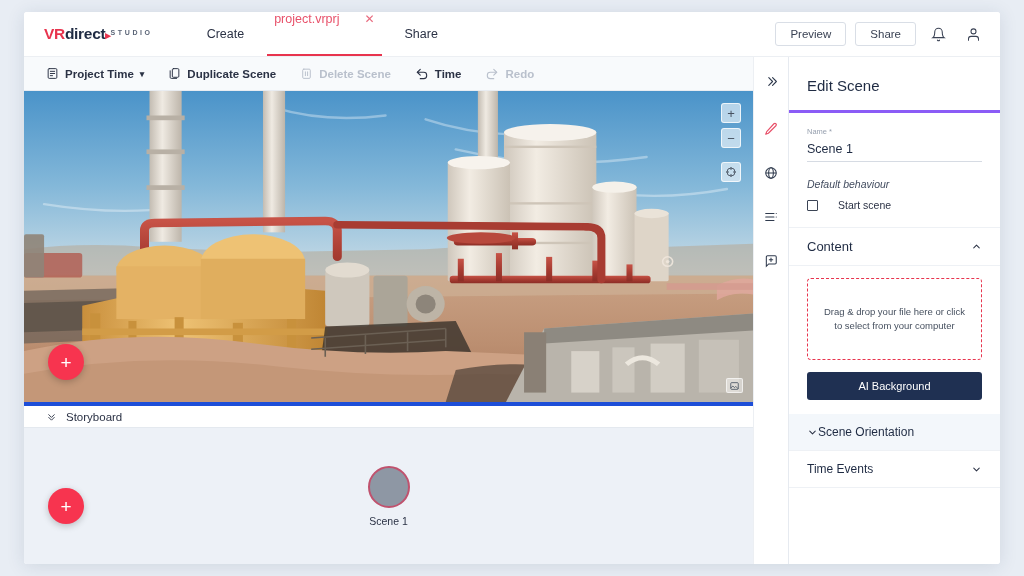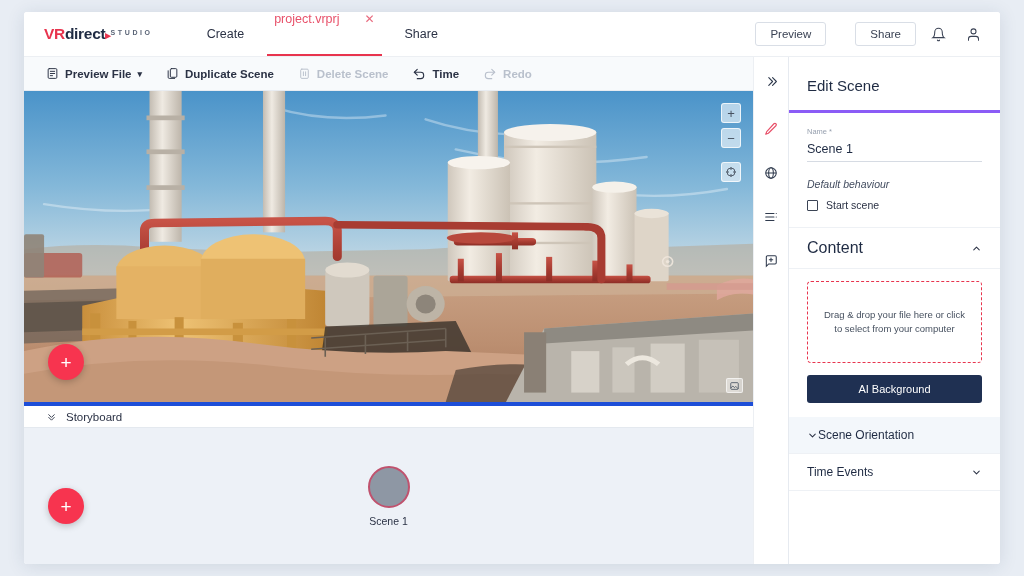--- a/index.html
+++ b/index.html
@@ -48,21 +48,21 @@
   .nav-tab::after {
     content: ""; position: absolute; left: 7px; right: 7px; bottom: 0;
     height: 2px; background: #e8344e;
   }
   .tab-close { font-size: 12px; color: #e8697d; cursor: pointer; }
 
   .header-right { margin-left: auto; display: flex; align-items: center; gap: 9px; }
   .btn-outline {
     font-size: 11.5px; color: #3a4254; background: #fff;
     border: 1px solid #d9dee6; border-radius: 3px;
-    padding: 5px 14px; cursor: pointer; font-family: inherit; margin-left: 20px;
+    padding: 5px 14px; cursor: pointer; font-family: inherit;
   }
   .icon-btn {
     width: 26px; height: 26px; display: flex; align-items: center; justify-content: center;
     cursor: pointer; color: #3a4254;
   }
 
   
   .body-row { flex: 1; display: flex; min-height: 0; }
   .left-col { flex: 1; display: flex; flex-direction: column; min-width: 0; }
 
@@ -167,28 +167,28 @@
     border-bottom: 3px solid #8b5cf6;
   }
   .panel-sec { padding: 14px 18px 16px; border-bottom: 1px solid #eef1f5; }
   .field-label { font-size: 7.5px; color: #97a0af; margin-bottom: 3px; }
   .field-input {
     width: 100%; border: none; border-bottom: 1px solid #d6dbe3;
     font-size: 12.5px; color: #1f2b43; padding: 2px 0 5px;
     background: transparent; font-family: inherit; outline: none;
   }
   .sec-italic { font-size: 10.5px; color: #434d60; font-style: italic; margin: 16px 0 9px; }
-  .check-row { display: flex; align-items: center; gap: 8px; cursor: pointer; }
+  .check-row { display: flex; align-items: center; gap: 20px; cursor: pointer; }
   .checkbox { width: 11px; height: 11px; border: 1.4px solid #3b4455; border-radius: 1px; flex: 0 0 11px; }
   .check-label { font-size: 10.5px; color: #2b3245; }
 
   .sec-head {
     display: flex; align-items: center; justify-content: space-between;
     padding: 11px 18px; cursor: pointer;
-    font-size: 16px; color: #1f2b43;
+    font-size: 13px; color: #1f2b43;
   }
   .sec-head.expanded { border-bottom: 1px solid #eef1f5; }
   .dropzone {
     margin: 0 18px 12px;
     border: 1.4px dashed #e8344e; border-radius: 4px;
     height: 82px; display: flex; align-items: center; justify-content: center;
     text-align: center; padding: 0 12px; cursor: pointer;
   }
   .dropzone-text { font-size: 9.5px; color: #46505f; line-height: 1.45; }
   .seg-group { display: flex; margin: 0 18px 12px; }
@@ -261,21 +261,21 @@
     <div class="left-col">
 
       <div class="toolbar">
         <div class="tool">
           <svg width="13" height="13" viewBox="0 0 24 24" fill="none" stroke="currentColor" stroke-width="1.8" stroke-linecap="round">
               <rect x="4" y="3" width="16" height="18" rx="2"></rect>
               <line x1="8" y1="8" x2="16" y2="8"></line>
               <line x1="8" y1="12" x2="16" y2="12"></line>
               <line x1="8" y1="16" x2="12" y2="16"></line>
             </svg>
-          <span>Preview File</span>
+          <span>Project Time</span>
           <span style="font-size:9px;">▾</span>
         </div>
         <div class="tool">
           <svg width="13" height="13" viewBox="0 0 24 24" fill="none" stroke="currentColor" stroke-width="1.8" stroke-linecap="round">
               <rect x="8" y="3" width="12" height="16" rx="2"></rect>
               <path d="M4 7v12a2 2 0 002 2h10"></path>
             </svg>
           <span>Duplicate Scene</span>
         </div>
         <div class="tool disabled">

